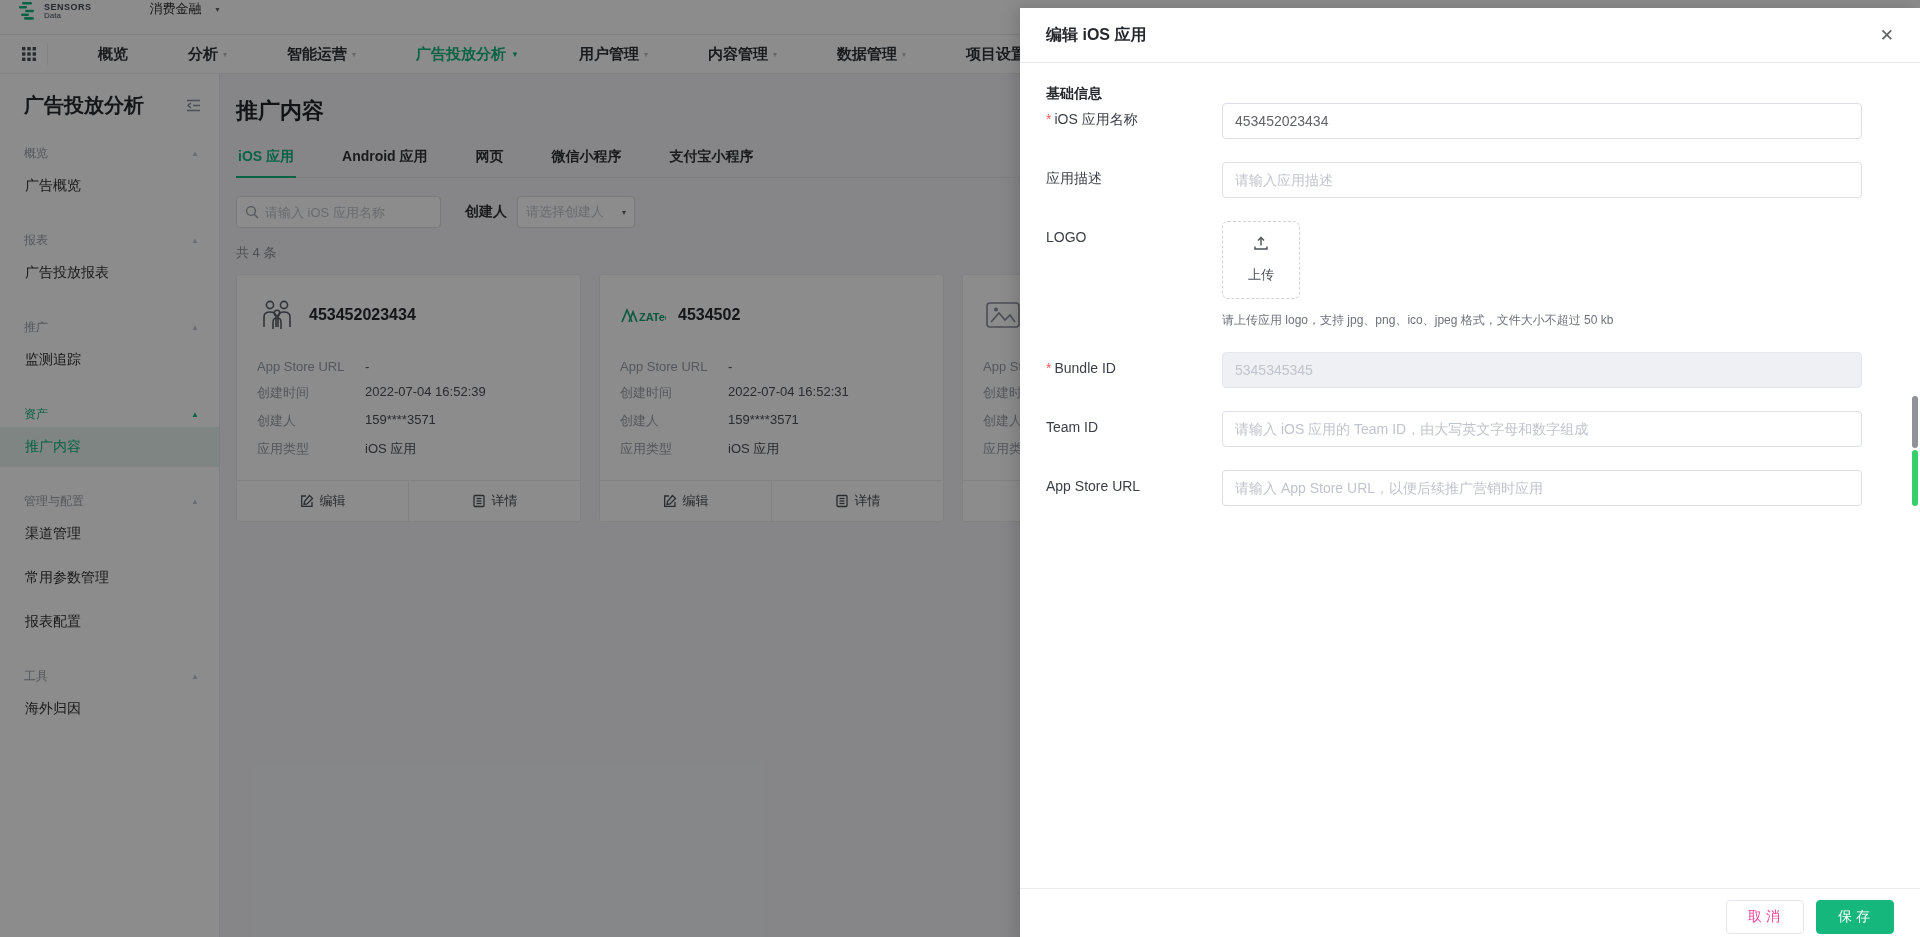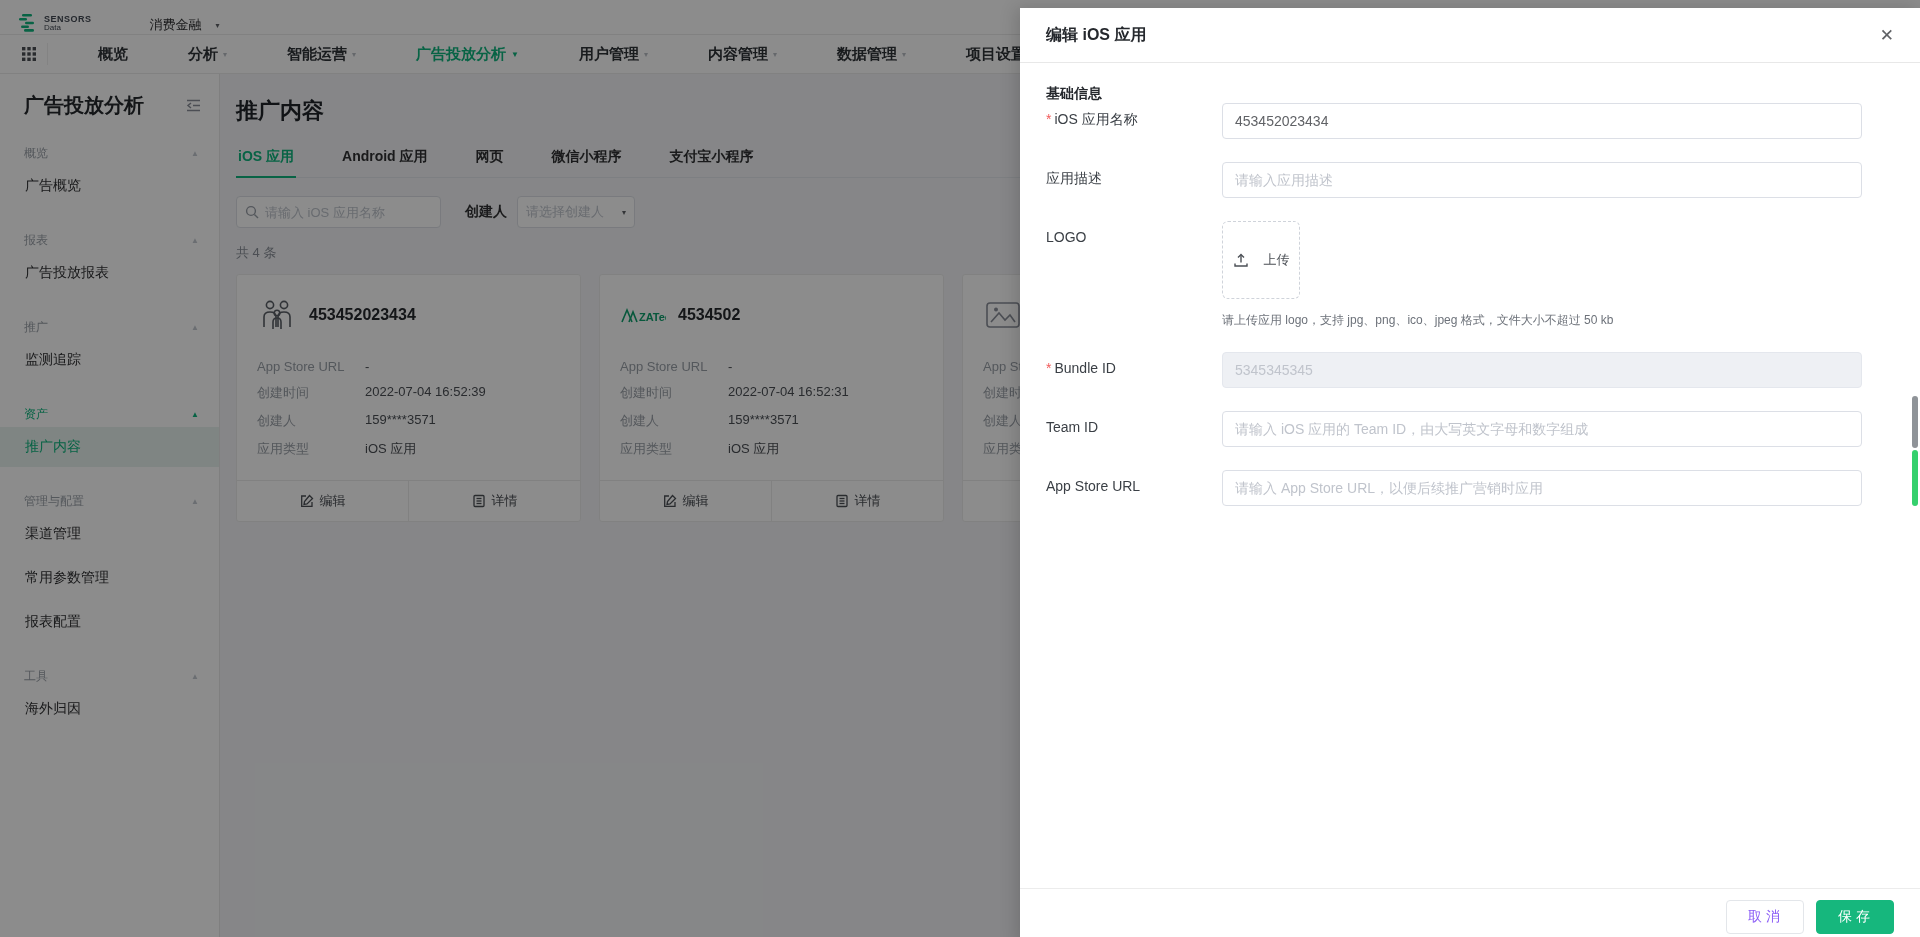--- a/index.html
+++ b/index.html
@@ -2,21 +2,21 @@
 <html><head>
 <meta charset="utf-8">
 <style>
   * { margin:0; padding:0; box-sizing:border-box; }
   html,body { width:1920px; height:937px; overflow:hidden; background:#f0f2f5;
     font-family:"Liberation Sans","DejaVu Sans",sans-serif; color:#303133; }
   .page { position:relative; width:1920px; height:937px; background:#fff; }
 
   
   .app { position:absolute; inset:0; display:flex; flex-direction:column; }
-  .topbar { height:35px; background:#fff; display:flex; align-items:flex-end; padding:0 16px; border-bottom:1px solid #ececec; }
+  .topbar { height:35px; background:#fff; display:flex; align-items:flex-start; padding:0 16px; border-bottom:1px solid #ececec; }
   .brand { display:flex; align-items:center; gap:6px; }
   .brand-text { line-height:1; }
   .brand-text .t1 { font-size:9px; font-weight:bold; color:#434a54; letter-spacing:.5px; }
   .brand-text .t2 { font-size:8px; color:#434a54; }
   .project-switch { margin-left:58px; font-size:13px; color:#303133; display:flex; align-items:center; gap:14px; cursor:pointer; }
   .caret-down { font-size:8px; color:#606266; }
   .caret-down.green { color:#0fb57e; }
 
   .navbar { height:39px; background:#fff; display:flex; align-items:center; border-bottom:1px solid #ececec; padding:0 10px; }
   .apps-grid { width:38px; display:flex; justify-content:center; border-right:1px solid #eee; margin-right:20px; height:22px; align-items:center; cursor:pointer; }
@@ -74,26 +74,26 @@
   .close-btn { font-size:17px; color:#606266; cursor:pointer; line-height:1; }
   .drawer-body { flex:1; padding:22px 26px 0 26px; overflow:hidden; }
   .section-title { font-size:14px; font-weight:bold; color:#25282d; }
   .form-row { display:flex; margin-bottom:23px; }
   .form-label { width:176px; flex-shrink:0; font-size:14px; color:#3a3f45; padding-top:8px; }
   .req { color:#f25a5a; margin-right:3px; }
   .form-control { flex:1; max-width:640px; }
   .text-input { width:100%; height:36px; border:1px solid #dcdfe6; border-radius:4px; padding:0 12px; font-size:14px; color:#606266; outline:none; background:#fff; font-family:inherit; }
   .text-input::placeholder { color:#c0c4cc; }
   .text-input.disabled { background:#eef0f4; border-color:#e4e7ed; color:#c0c4cc; }
-  .upload-box { width:78px; height:78px; border:1px dashed #cfd3da; border-radius:6px; display:flex; flex-direction:row; align-items:center; justify-content:center; gap:15px; cursor:pointer; color:#4b4f55; }
+  .upload-box { width:78px; height:78px; border:1px dashed #cfd3da; border-radius:6px; display:flex; flex-direction:column; align-items:center; justify-content:center; gap:15px; cursor:pointer; color:#4b4f55; }
   .upload-text { font-size:13px; }
   .upload-hint { font-size:12px; color:#6d727a; margin-top:13px; }
   .drawer-foot { height:57px; border-top:1px solid #ececec; display:flex; align-items:center; justify-content:flex-end; gap:12px; padding:0 26px; flex-shrink:0; }
   .btn { height:34px; padding:0 19px; border-radius:4px; font-size:14px; display:flex; align-items:center; cursor:pointer; letter-spacing:4px; text-indent:2px; }
-  .btn-plain { background:#fff; border:1px solid #e3e6ea; color:#8b5cf6; }
+  .btn-plain { background:#fff; border:1px solid #e3e6ea; color:#ec4899; }
   .btn-primary { background:#16b77d; border:1px solid #16b77d; color:#fff; }
 
   
   .scroll-thumb-gray { position:absolute; right:2px; top:396px; width:6px; height:52px; background:#8f9398; border-radius:3px; z-index:30; }
   .scroll-thumb-green { position:absolute; right:2px; top:450px; width:6px; height:56px; background:#35d06d; border-radius:3px; z-index:30; }
 
   svg { display:block; }
 </style>
 </head>
 <body>

